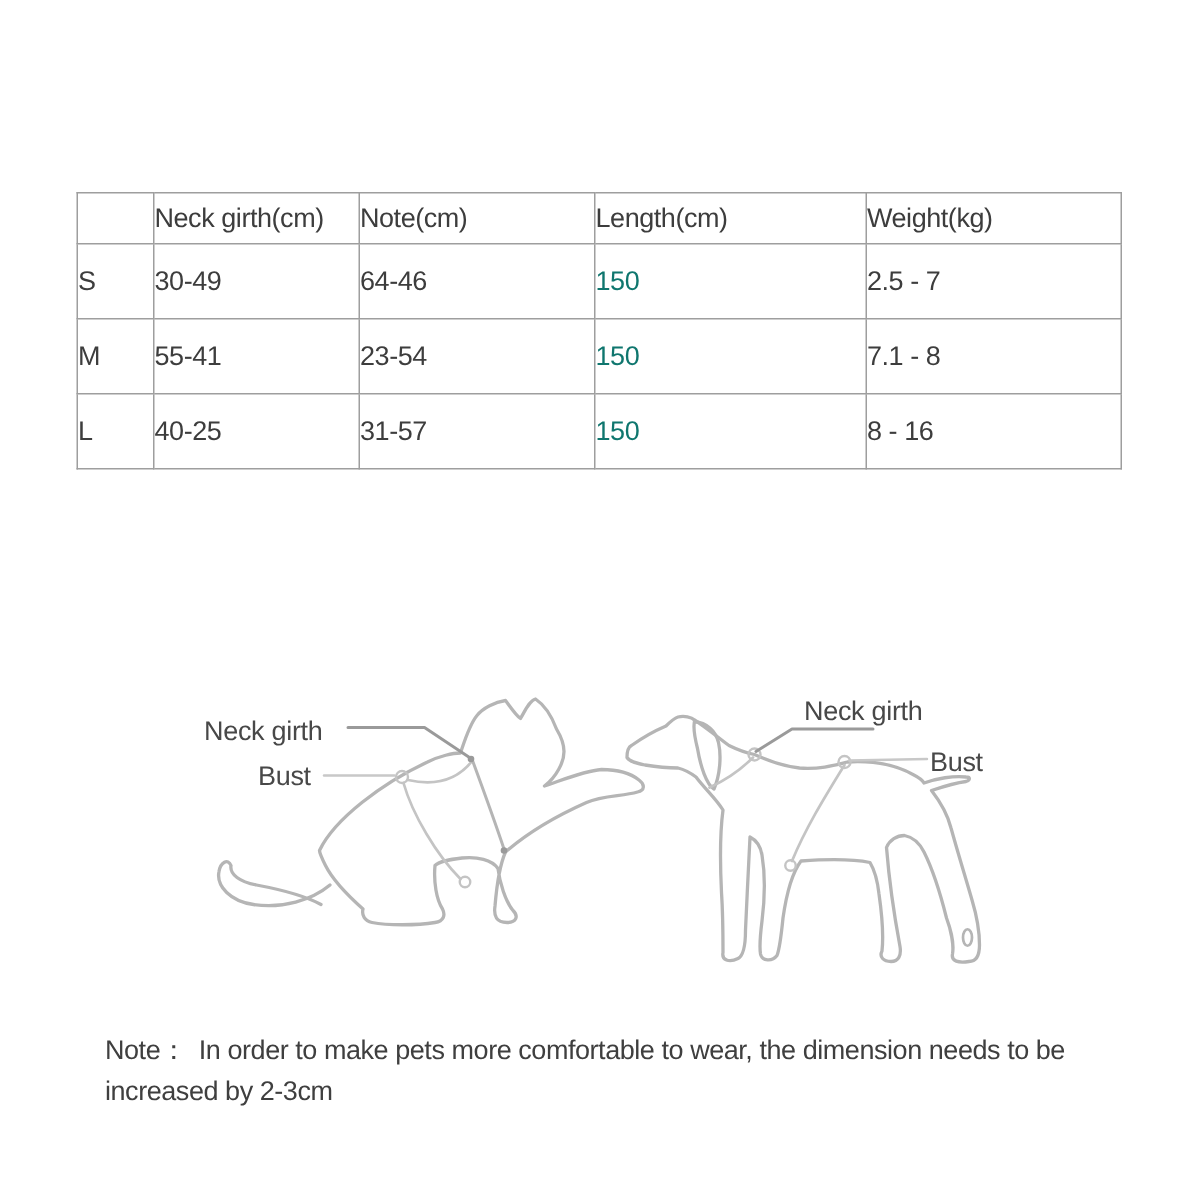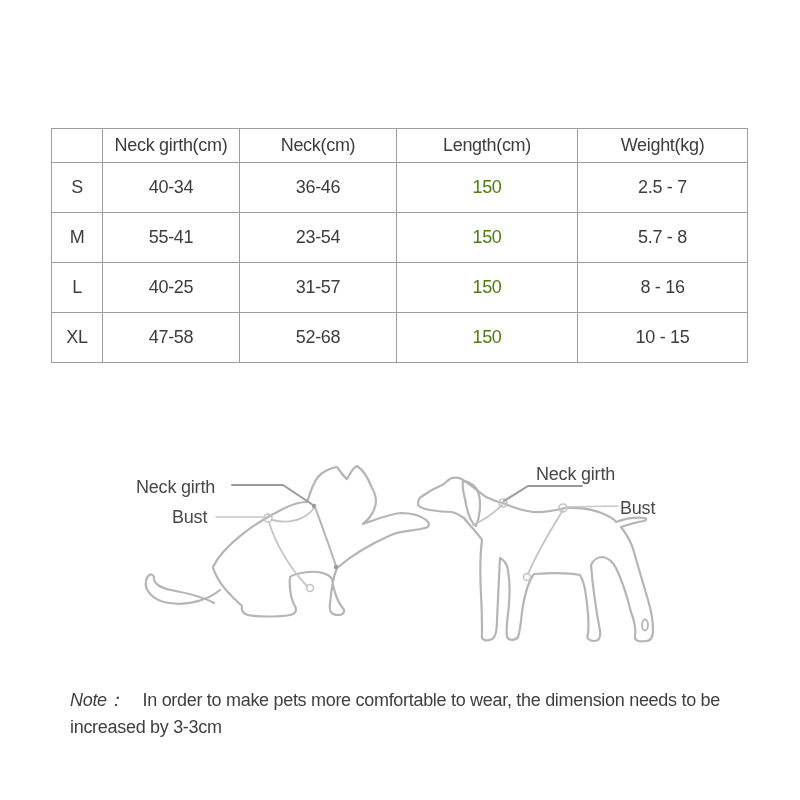--- a/index.html
+++ b/index.html
@@ -10,96 +10,89 @@
   .stage{position:absolute;inset:0;}
 
   
   table.size-table{
     position:absolute;left:51px;top:128px;
     border-collapse:collapse;table-layout:fixed;
     color:#3d3d3d;
   }
   table.size-table th, table.size-table td{
     border:1px solid #9e9e9e;
-    text-align:center;vertical-align:middle;
+    text-align:left;vertical-align:middle;
     font-size:18px;font-weight:normal;letter-spacing:-0.3px;
     padding:0;overflow:hidden;white-space:nowrap;
   }
   table.size-table thead tr{height:34px;}
   table.size-table tbody tr{height:50px;}
-  td.muted{color:#4d7c0f;}
+  td.muted{color:#0f766e;}
 
   
   svg.diagram{position:absolute;left:100px;top:440px;}
   .dlabel{
     position:absolute;font-size:18px;color:#484848;letter-spacing:-0.2px;
     white-space:nowrap;line-height:1;
   }
   .lbl-cat-neck{left:136px;top:478px;}
   .lbl-cat-bust{left:172px;top:508px;}
   .lbl-dog-neck{left:536px;top:465px;}
   .lbl-dog-bust{left:620px;top:499px;}
 
   
   .note{
     position:absolute;left:70px;top:687px;width:700px;
     font-size:18px;line-height:27px;color:#3f3f3f;letter-spacing:-0.3px;
   }
-  .note-label{margin-right:18px;font-style:italic;}
+  .note-label{margin-right:8px;}
 </style>
 </head>
 <body>
 
 <div class="stage">
 
   <table class="size-table">
     <colgroup>
       <col style="width:51px">
         <col style="width:137px">
         <col style="width:157px">
       <col style="width:181px">
         <col style="width:170px">
     </colgroup>
     <thead>
       <tr>
         <th></th>
         <th>Neck girth(cm)</th>
-        <th>Neck(cm)</th>
+        <th>Note(cm)</th>
         <th>Length(cm)</th>
         <th>Weight(kg)</th>
       </tr>
     </thead>
     <tbody>
       <tr>
         <td>S</td>
-        <td>40-34</td>
-        <td>36-46</td>
+        <td>30-49</td>
+        <td>64-46</td>
         <td class="muted">150</td>
         <td>2.5 - 7</td>
       </tr>
       <tr>
         <td>M</td>
         <td>55-41</td>
         <td>23-54</td>
         <td class="muted">150</td>
-        <td>5.7 - 8</td>
+        <td>7.1 - 8</td>
       </tr>
       <tr>
         <td>L</td>
         <td>40-25</td>
         <td>31-57</td>
         <td class="muted">150</td>
         <td>8 - 16</td>
-      </tr>
-      <tr>
-        <td>XL</td>
-        <td>47-58</td>
-        <td>52-68</td>
-        <td class="muted">150</td>
-        <td>10 - 15</td>
       </tr>
     </tbody>
   </table>
 
   <svg class="diagram" width="620" height="220" viewBox="0 0 620 220" fill="none" stroke-linecap="round" stroke-linejoin="round">
 
     <path stroke="#b5b5b5" stroke-width="2.2" d="
       M 207 62
       C 210 53 213 43 218 37
       C 222 32 230 28 237 27
@@ -210,16 +203,16 @@
     <path stroke="#9a9a9a" stroke-width="2" d="M 482 46 L 428 46 L 404 61"></path>
     <path stroke="#c8c8c8" stroke-width="1.6" d="M 518 66 L 466 67"></path>
   </svg>
 
   <div class="dlabel lbl-cat-neck">Neck girth</div>
   <div class="dlabel lbl-cat-bust">Bust</div>
   <div class="dlabel lbl-dog-neck">Neck girth</div>
   <div class="dlabel lbl-dog-bust">Bust</div>
 
   <div class="note">
-    <span class="note-label">Note：</span><span>In order to make pets more comfortable to wear, the dimension needs to be increased by 3-3cm</span>
+    <span class="note-label">Note：</span><span>In order to make pets more comfortable to wear, the dimension needs to be increased by 2-3cm</span>
   </div>
 
 </div>
 
 </body></html>

